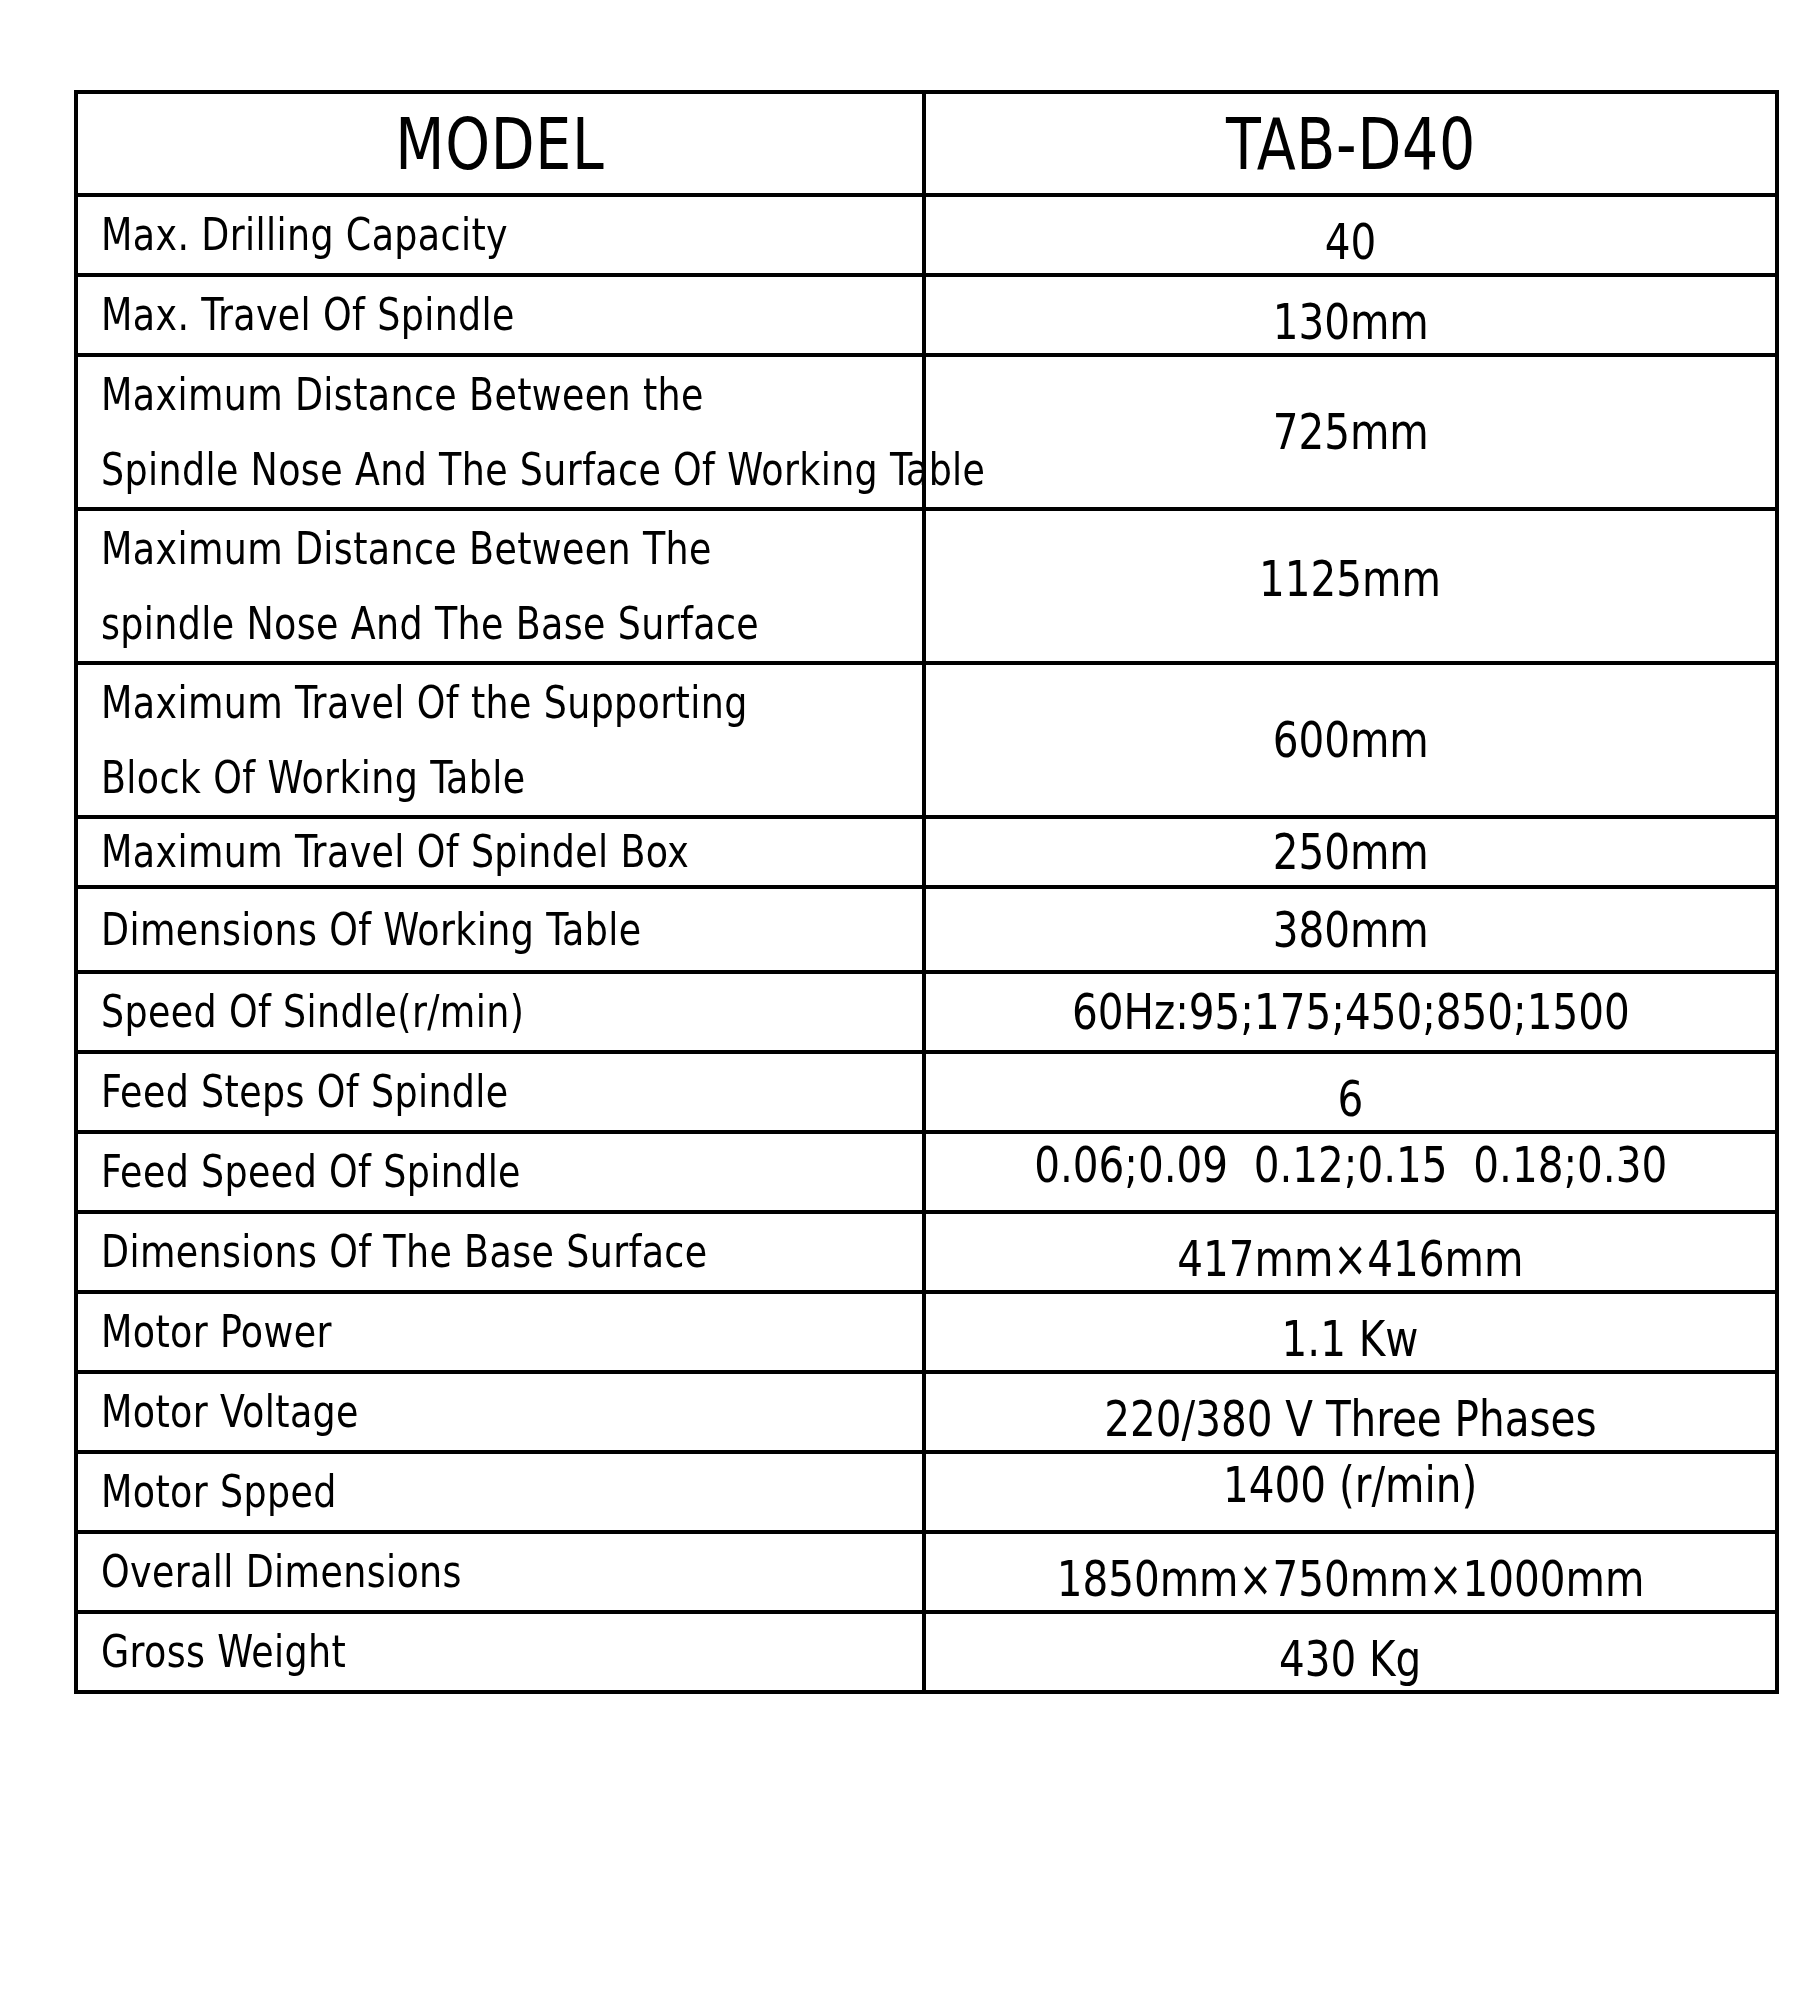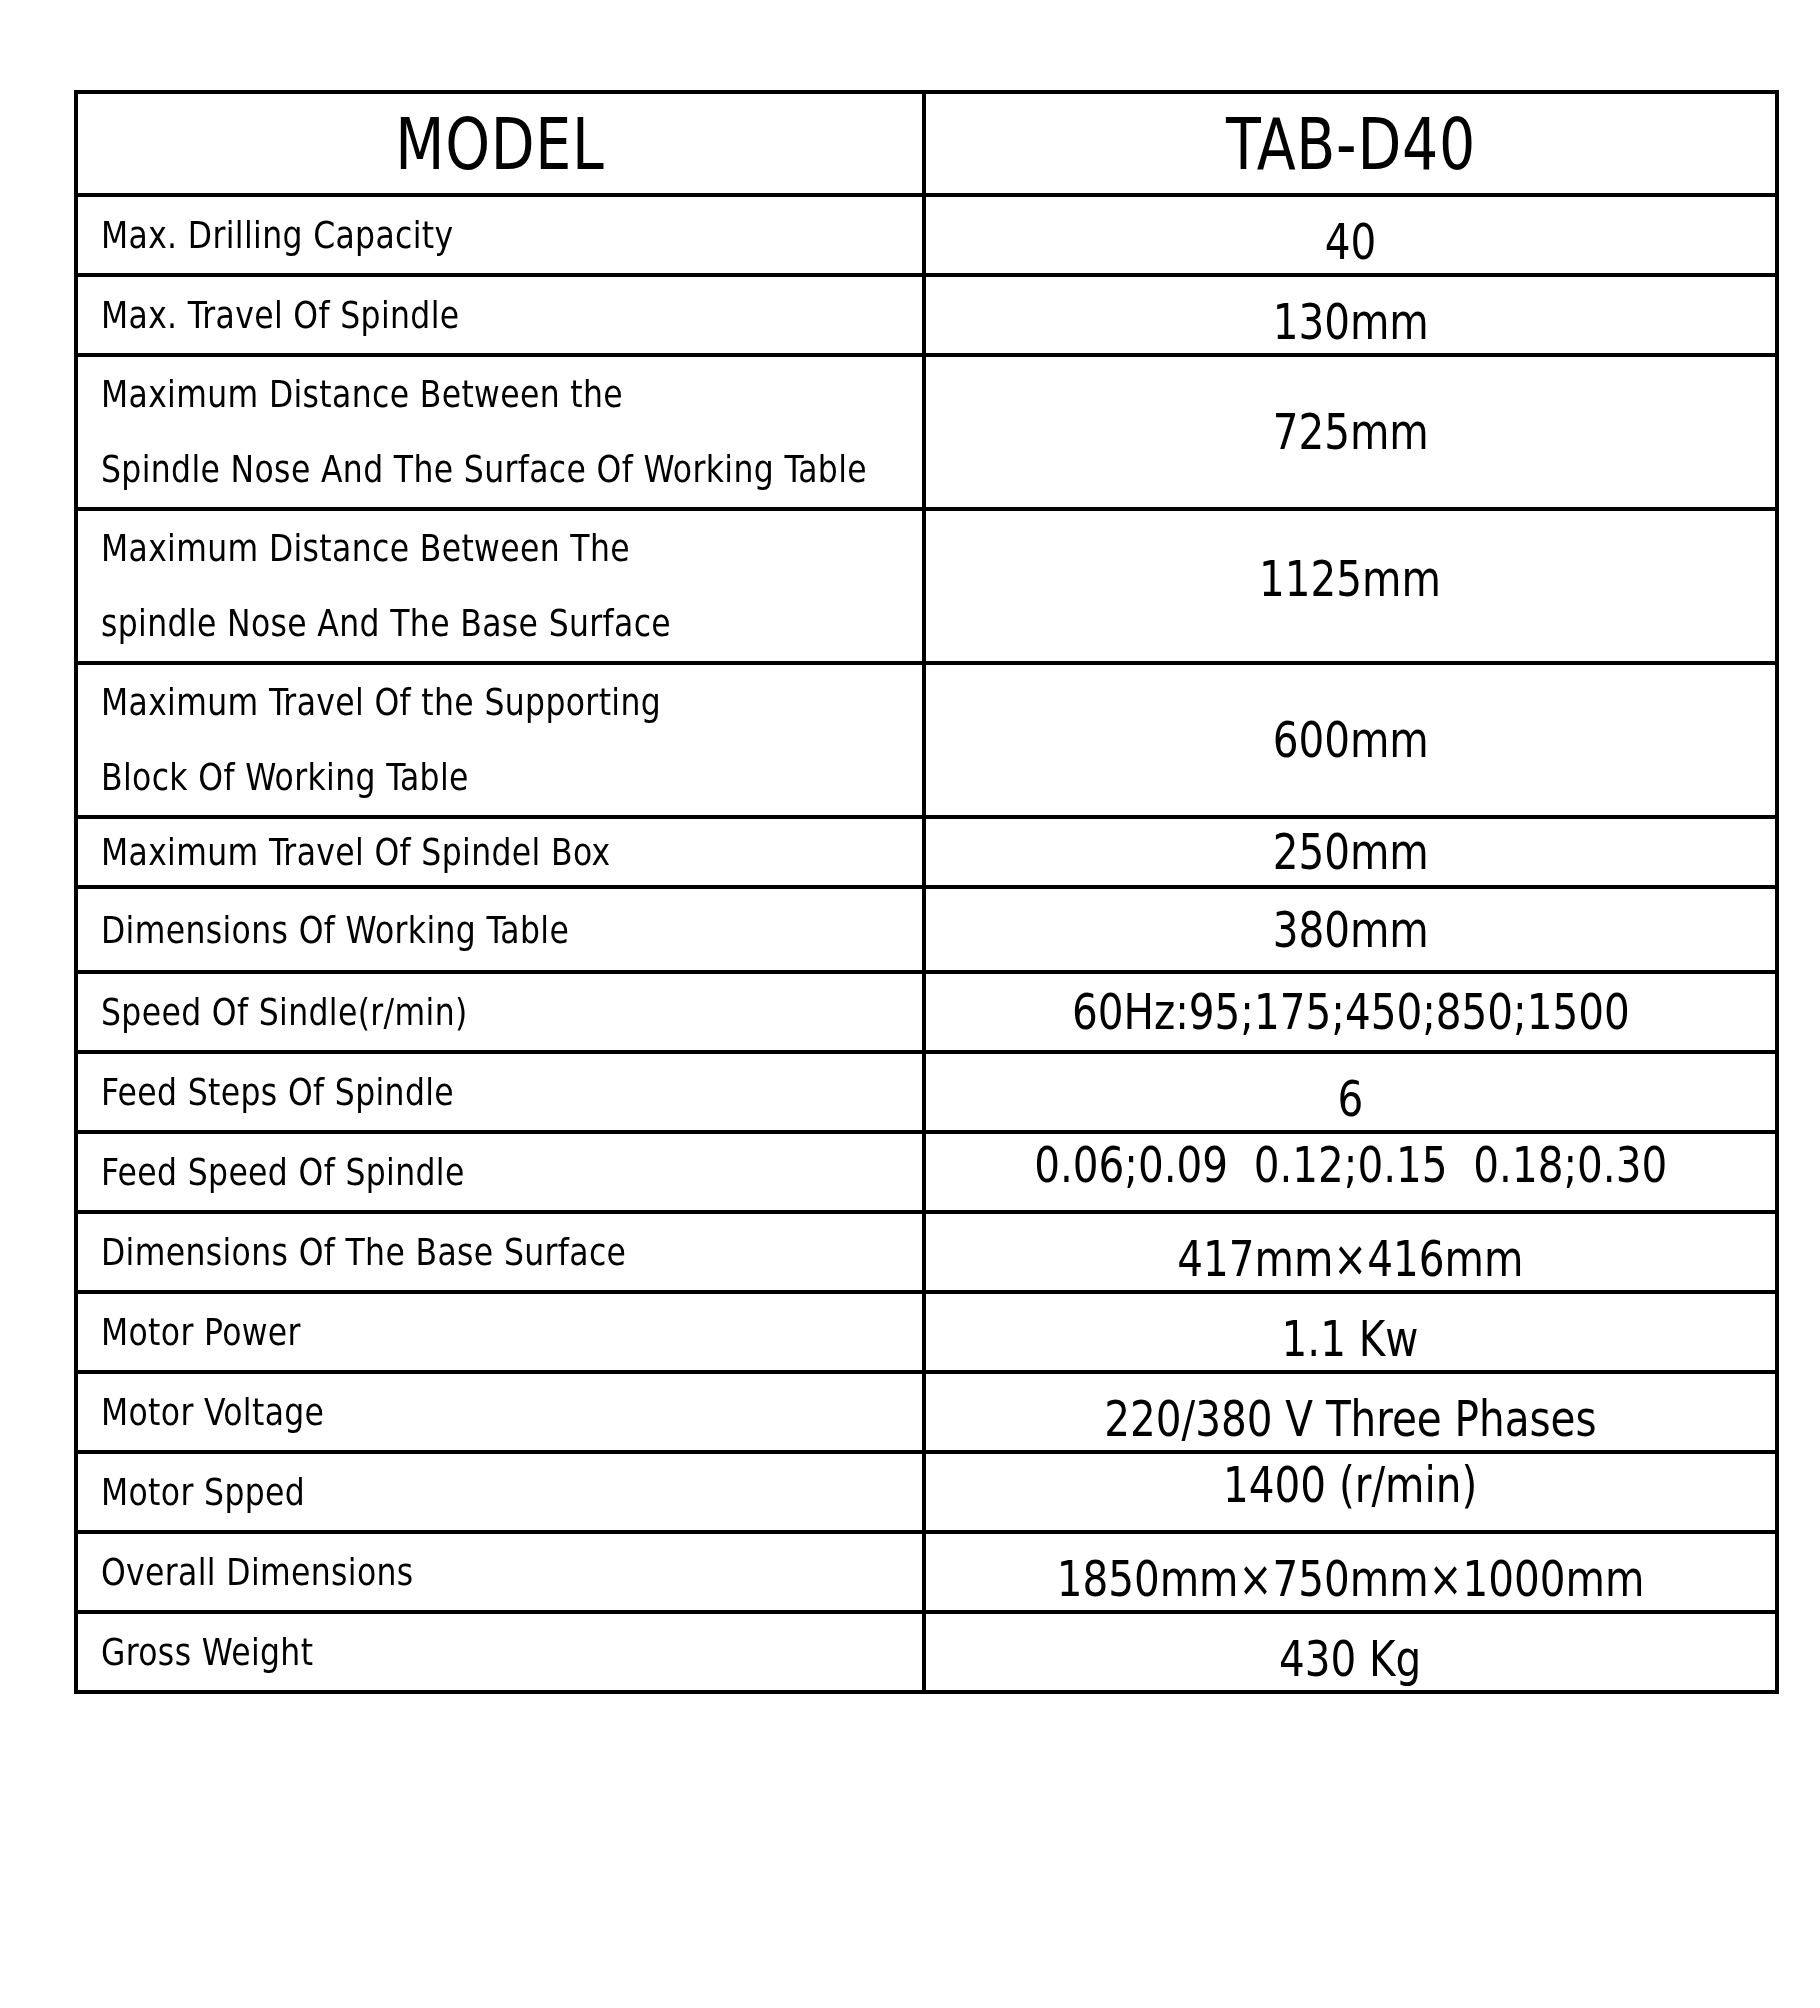--- a/index.html
+++ b/index.html
@@ -5,21 +5,21 @@
   html, body { margin:0; padding:0; background:#ffffff; }
   body { width:1820px; height:2009px; position:relative; overflow:hidden;
          font-family: "DejaVu Sans Condensed", "DejaVu Sans", "Liberation Sans", sans-serif; color:#000; }
   .spec-table { position:absolute; left:59px; top:90px; width:1702px;
                 border-collapse:collapse; table-layout:fixed;margin-left:15px; }
   .spec-table td { border:4.2px solid #000; padding:0; vertical-align:middle; }
   .col-label { width:848px; }
   .col-value { width:853px; }
   .hdr td { height:99px; text-align:center; font-size:72px; font-weight:normal; letter-spacing:0.8px; }
   .hdr span { display:inline-block; transform:scaleX(0.88); }
-  .label { padding-left:22.5px !important; font-size:38px; line-height:76px; text-align:left;
+  .label { padding-left:22.5px !important; font-size:44px; line-height:76px; text-align:left;
            letter-spacing:0.4px; }
   .label .line { display:block; white-space:nowrap; transform-origin:left center; transform:scaleX(0.92); }
   .value { text-align:center; font-size:50px; white-space:nowrap; }
   .value span { display:inline-block; transform:scaleX(0.9); }
   .two-line .label { line-height:75px; }
   .value.shift-up span { position:relative; top:-6.7px; }
   .value.shift-down span { position:relative; top:6.7px; }
 </style>
 </head>
 <body>

